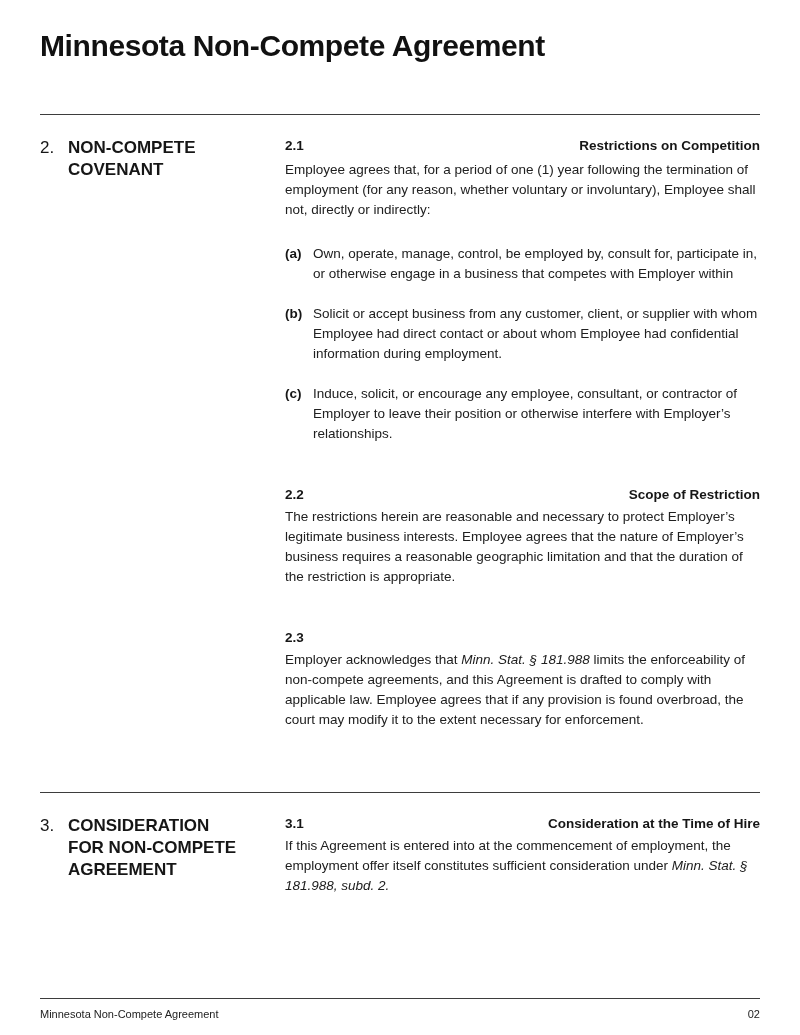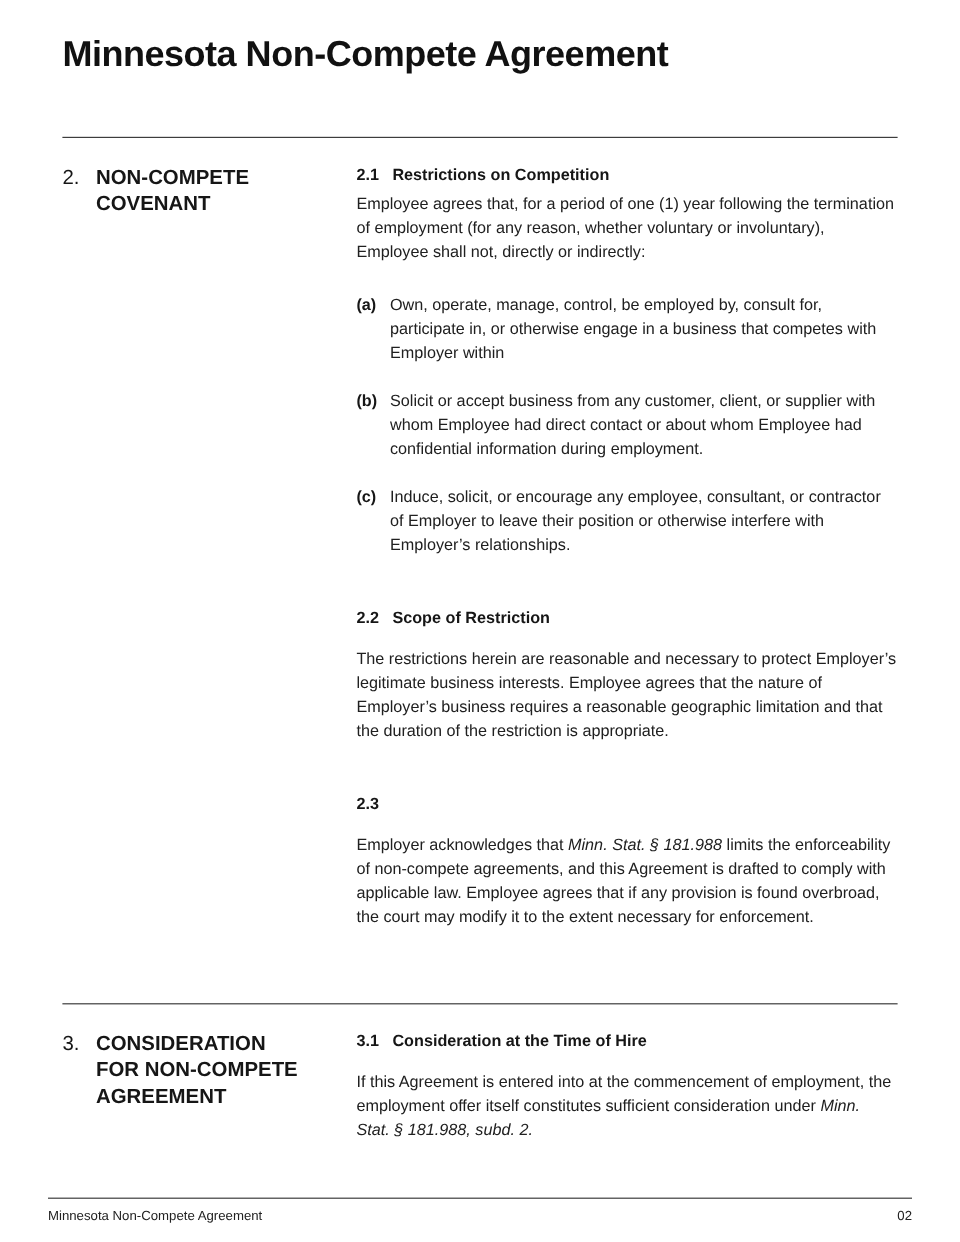--- a/index.html
+++ b/index.html
@@ -7,21 +7,21 @@
   body {
     font-family:"Liberation Sans", sans-serif;
     color:#202020;
     -webkit-font-smoothing:antialiased;
   }
   .page {
     position:relative;
     width:800px;
     height:1035px;
     background:#ffffff;
-    padding:0 52px;
+    padding:0 40px;
     overflow:hidden;
   }
   .doc-title {
     margin-top:28px;
     font-size:30px;
     line-height:36px;
     font-weight:700;
     letter-spacing:-0.4px;
     color:#111111;
   }
@@ -57,26 +57,27 @@
     color:#161616;
   }
   .section-content { flex:1; min-width:0; }
   .subsec + .subsec { margin-top:42px; }
   .subsec-title {
     display:flex;
     font-size:13.5px;
     line-height:17px;
     font-weight:700;
     color:#161616;
+    justify-content:space-between;
   }
   .subsec-num { width:30px; flex:none; }
   .body {
     font-size:13.5px;
     line-height:20px;
-    margin-top:16px;
+    margin-top:4px;
     color:#202020;
   }
   .body.intro { margin-top:6px; }
   .cite { font-style:italic; }
   .clause-list { margin-top:24px; }
   .clause {
     display:flex;
     font-size:13.5px;
     line-height:20px;
     margin-bottom:20px;

